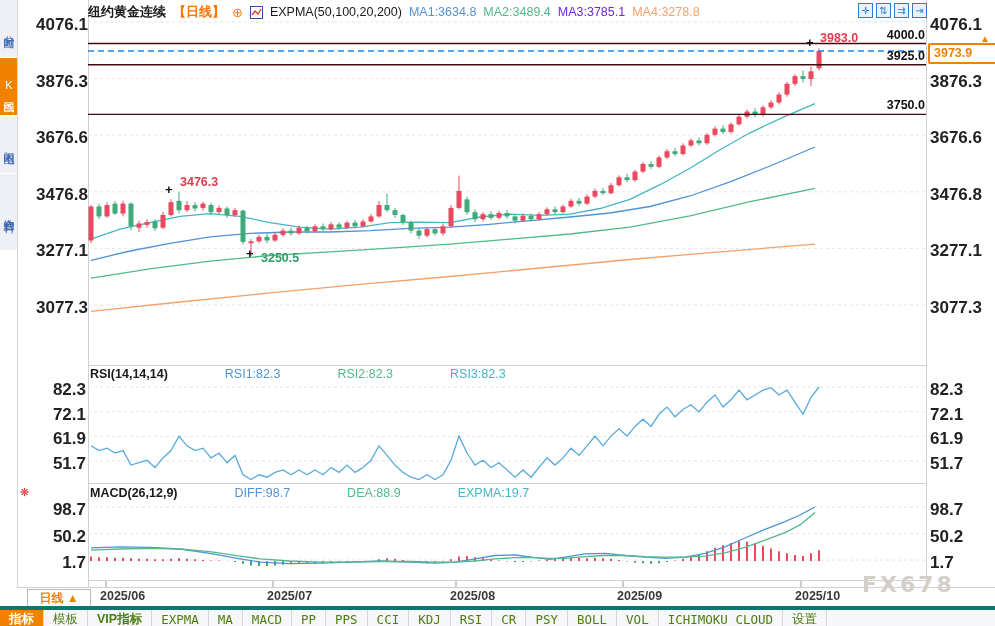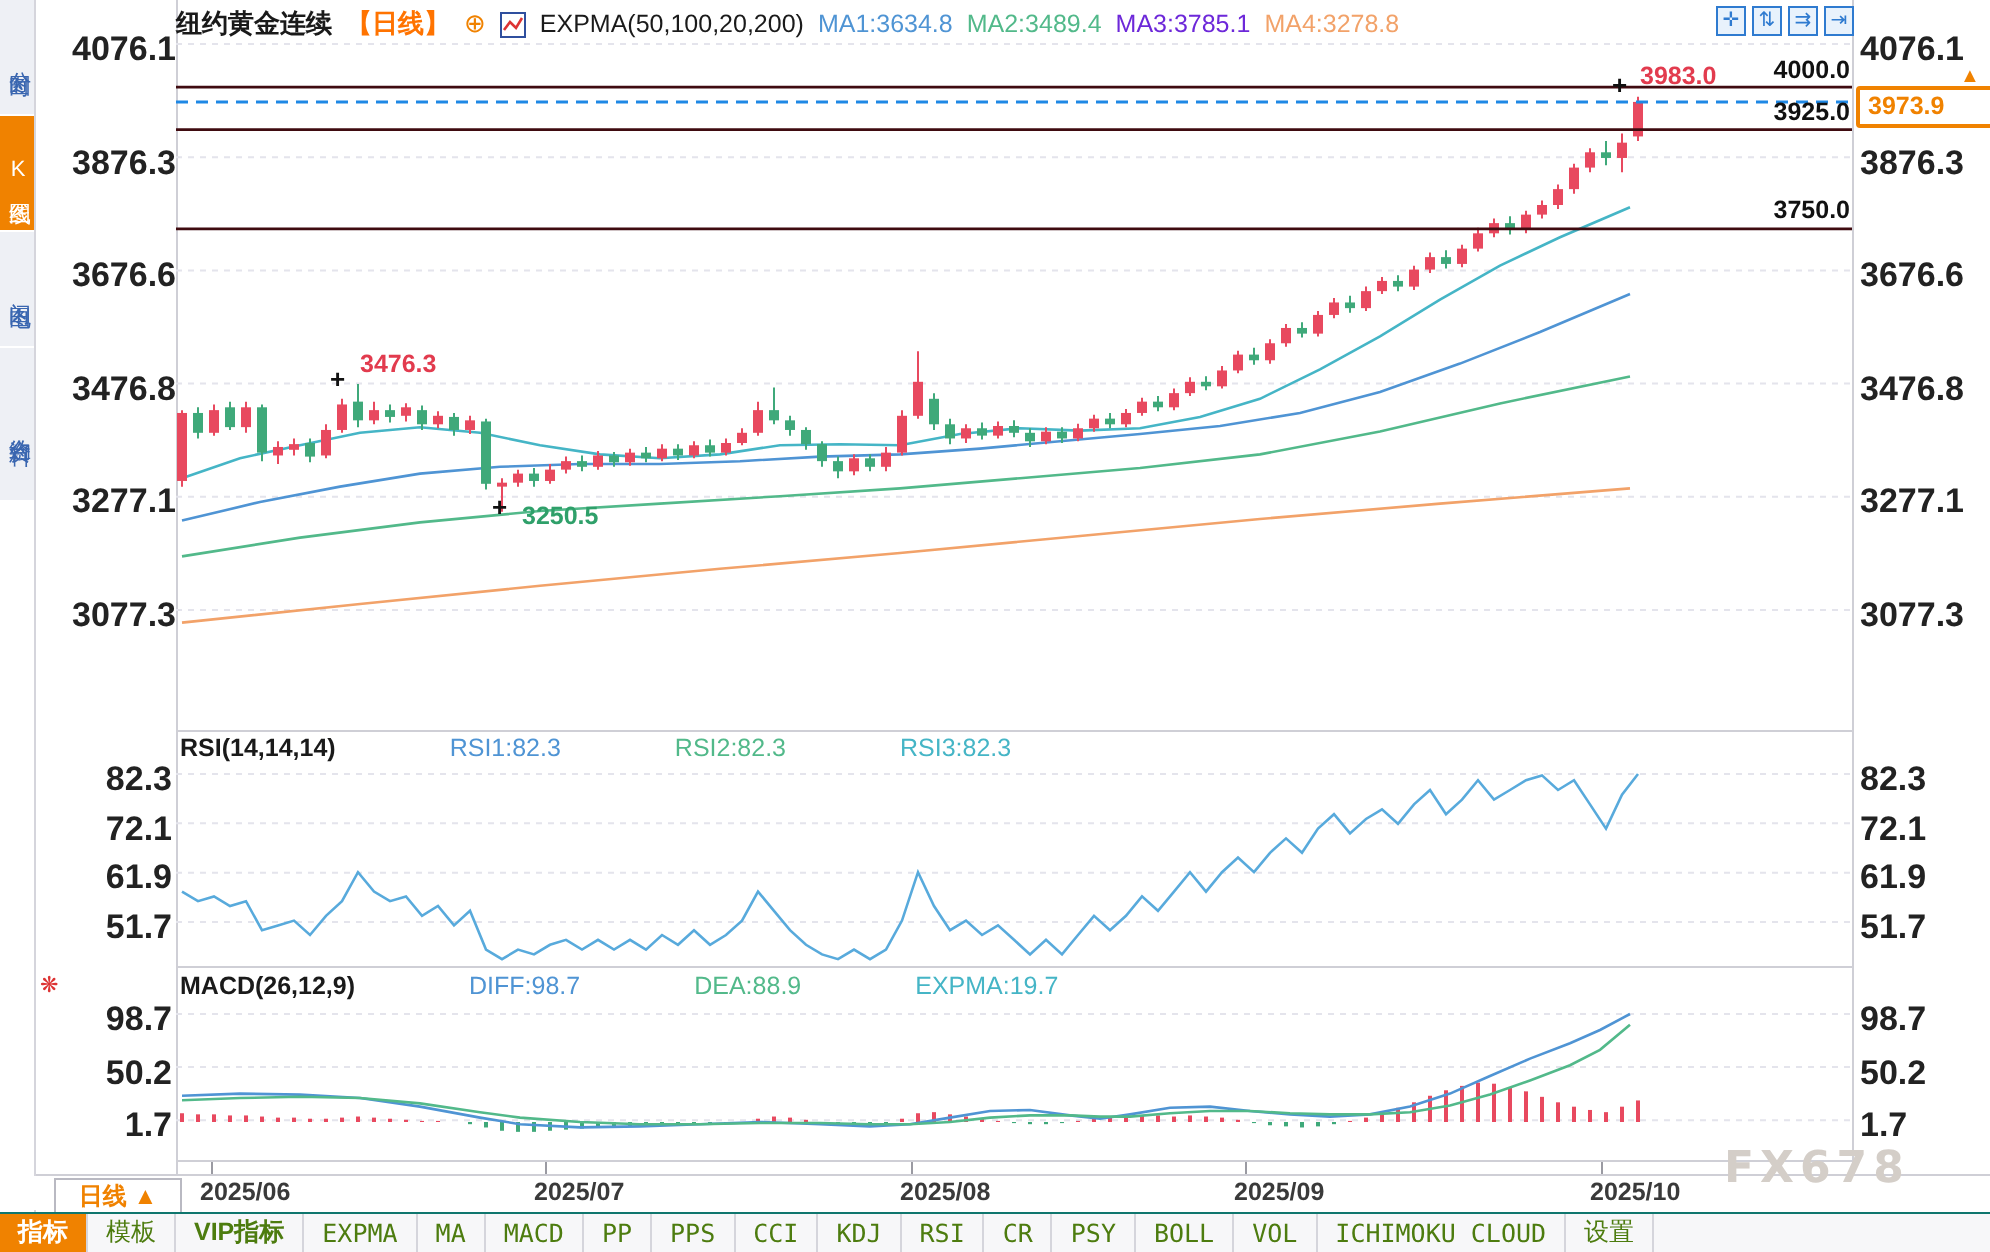--- a/index.html
+++ b/index.html
@@ -35,21 +35,21 @@
   
   #price-box{position:absolute;left:928px;top:43px;width:62px;height:17px;border:2px solid #f08200;border-radius:2px;
     background:#fff;color:#f08200;font-size:12.5px;font-weight:bold;line-height:17px;padding-left:4px;z-index:4;}
   #price-arrow{position:absolute;left:980px;top:33px;color:#f08200;font-size:10px;z-index:4;}
   #pane-settings{position:absolute;left:20px;top:486px;color:#d33;font-size:11px;z-index:2;cursor:pointer;}
   
   #date-row{position:absolute;left:17px;top:588px;width:978px;height:17px;background:#fff;z-index:3;}
   .date-label{position:absolute;top:1px;font-size:12.5px;font-weight:bold;color:#3a3a3a;}
   #period-btn{position:absolute;left:27px;top:589px;width:62px;height:16px;border:1px solid #b9b9c2;background:#fff;
     color:#f08200;font-size:12px;font-weight:bold;text-align:center;line-height:16px;z-index:4;cursor:pointer;}
-  #toolbar{position:absolute;left:0;bottom:0;width:995px;height:20px;background:#f7f7f9;border-top:1px solid #0f766e;
+  #toolbar{position:absolute;left:0;bottom:0;width:995px;height:20px;background:#f7f7f9;border-top:4px solid #0f766e;
     display:flex;z-index:6;box-sizing:border-box;}
   .tool-item{height:19px;line-height:19px;padding:0 9px;font-size:12.5px;color:#4d7c0f;border-right:1px solid #d5d5dc;
     cursor:pointer;font-family:"DejaVu Sans Mono","Liberation Mono",monospace;}
   .tool-item.cjk{font-family:"Liberation Sans","DejaVu Sans",sans-serif;}
   .tool-item.active{background:#f08200;color:#fff;font-weight:bold;}
   .tool-item.vip{color:#4d7c0f;font-weight:bold;}
   #watermark{position:absolute;left:862px;top:572px;font-size:22px;font-weight:bold;color:#d4cec8;
     letter-spacing:3px;z-index:4;font-family:"DejaVu Sans",sans-serif;}
 </style>
 </head>

